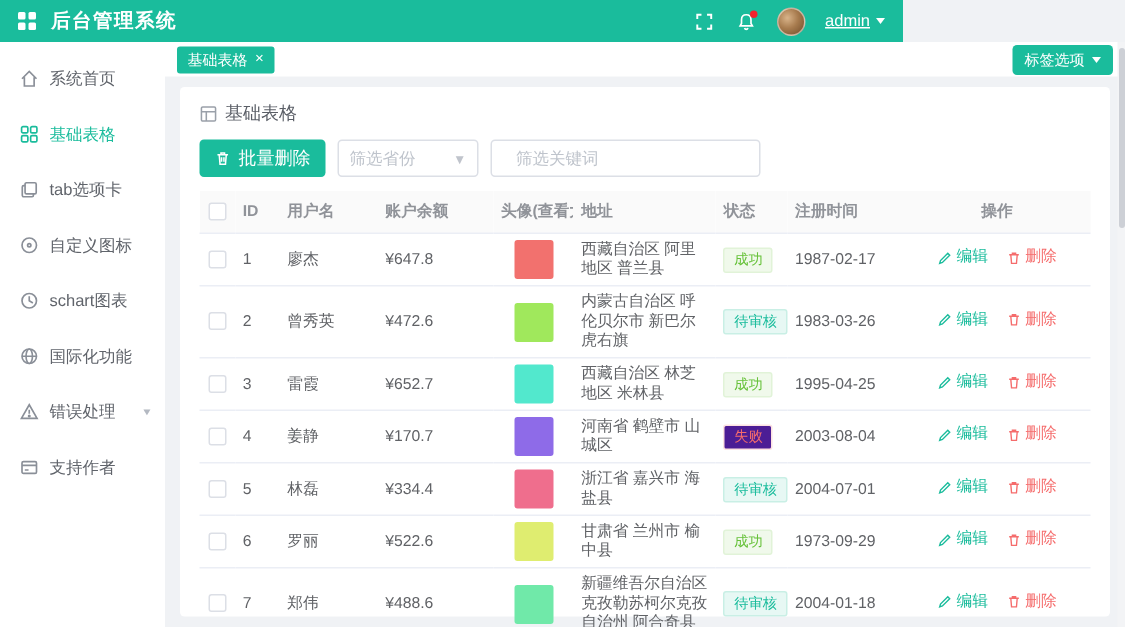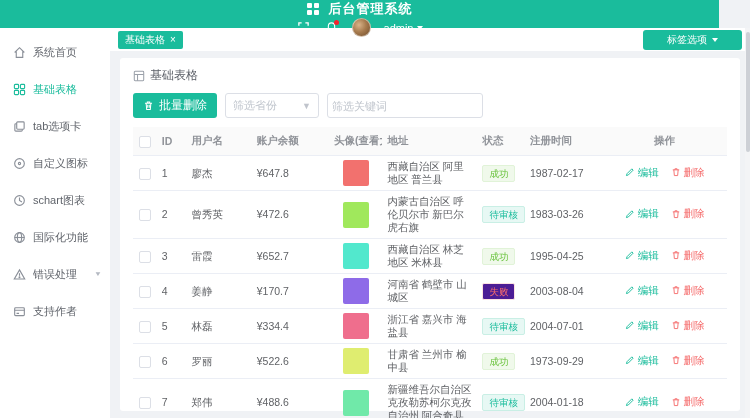--- a/index.html
+++ b/index.html
@@ -1,21 +1,21 @@
 <!DOCTYPE html>
 <html><head>
 <meta charset="utf-8">
 <style>
   * { margin:0; padding:0; box-sizing:border-box; }
   html,body { width:750px; height:418px; overflow:hidden;
     font-family:"Liberation Sans","DejaVu Sans",sans-serif; background:#f0f2f5; }
 
   
-  .header { position:fixed; top:0; left:0; width:719px; height:28px; background:#1abc9c;
-    display:flex; align-items:center; justify-content:space-between; padding:0 12px; z-index:10;flex-direction:column; }
+  .header { position:fixed; top:0; left:0; width:602px; height:28px; background:#1abc9c;
+    display:flex; align-items:center; justify-content:space-between; padding:0 12px; z-index:10; }
   .header-left { display:flex; align-items:center; gap:10px; }
   .logo-grid { display:grid; grid-template-columns:5px 5px; grid-gap:2px; }
   .logo-grid span { width:5px; height:5px; background:#fff; border-radius:1px; }
   .header-title { color:#fff; font-size:13px; font-weight:bold; letter-spacing:1px; }
   .header-right { display:flex; align-items:center; gap:13px; }
   .hicon { width:15px; height:15px; display:flex; align-items:center; justify-content:center; position:relative; cursor:pointer; }
   .hicon svg { display:block; }
   .bell-dot { position:absolute; top:0; right:0; width:5px; height:5px; background:#f5222d; border-radius:50%; }
   .avatar { width:19px; height:19px; border-radius:50%;
     background:radial-gradient(circle at 35% 35%, #d9b48a 0%, #a87c4f 45%, #6e4a28 100%); border:1px solid rgba(255,255,255,.5); }
@@ -30,39 +30,39 @@
   .side-item.active { color:#1abc9c; }
   .side-item.active .s-icon { color:#1abc9c; }
   .side-item .chev { margin-left:auto; color:#b4b9c2; font-size:8px; transform:scaleY(.8); }
 
   
   .content { position:fixed; top:28px; left:110px; width:640px; height:390px; background:#f0f2f5; overflow:hidden; }
   .tabbar { height:23px; background:#fff; display:flex; align-items:center; justify-content:space-between; padding:0 8px; }
   .tab-chip { background:#1abc9c; color:#fff; font-size:10px; padding:2px 7px; border-radius:2px;
     display:flex; align-items:center; gap:5px; cursor:pointer; }
   .tab-close { font-size:10px; line-height:1; cursor:pointer; }
-  .options-btn { background:#1abc9c; color:#fff; font-size:10px; padding:3px 24px; border-radius:3px;
+  .options-btn { background:#1abc9c; color:#fff; font-size:10px; padding:3px 8px; border-radius:3px;
     display:flex; align-items:center; gap:5px; cursor:pointer; }
   .options-btn .caret-down { border-top-color:#fff; }
 
   .page { padding:7px 10px; height:367px; }
   .card { background:#fff; border-radius:3px; padding:9px 13px; height:100%; }
 
   .breadcrumb { display:flex; align-items:center; gap:5px; font-size:12px; color:#5a5e66; }
   .breadcrumb .b-icon { color:#9aa0a9; display:flex; }
 
   
   .toolbar { margin-top:9px; display:flex; align-items:center; gap:8px; }
   .btn { border:none; border-radius:3px; font-size:12px; height:25px; padding:0 10px; cursor:pointer;
     display:flex; align-items:center; gap:5px; font-family:inherit; }
   .btn-teal { background:#1abc9c; color:#fff; }
   .select-box { width:94px; height:25px; border:1px solid #dcdfe6; border-radius:3px; background:#fff;
     display:flex; align-items:center; justify-content:space-between; padding:0 7px; font-size:11px; color:#bfc4cc; cursor:pointer; }
   .select-box .chev { color:#c0c4cc; font-size:9px; }
-  .text-input { width:156px; height:25px; border:1px solid #dcdfe6; border-radius:3px; padding:0 4px;
+  .text-input { width:180px; height:25px; border:1px solid #dcdfe6; border-radius:3px; padding:0 16px;
     font-size:11px; color:#606266; outline:none; font-family:inherit; }
   .text-input::placeholder { color:#bfc4cc; }
 
   
   table { width:100%; border-collapse:collapse; margin-top:9px; table-layout:fixed; }
   th { font-size:10.5px; color:#909399; font-weight:bold; text-align:left; background:#fafafa;
     padding:7px 5px; border-bottom:1px solid #ebeef5; white-space:nowrap; overflow:hidden; }
   td { font-size:10.5px; color:#606266; padding:4px 5px; border-bottom:1px solid #ebeef5; line-height:13px; }
   th:nth-child(1){width:4%;} th:nth-child(2){width:5%;} th:nth-child(3){width:11%;}
   th:nth-child(4){width:13%;} th:nth-child(5){width:9%;} th:nth-child(6){width:16%;}

